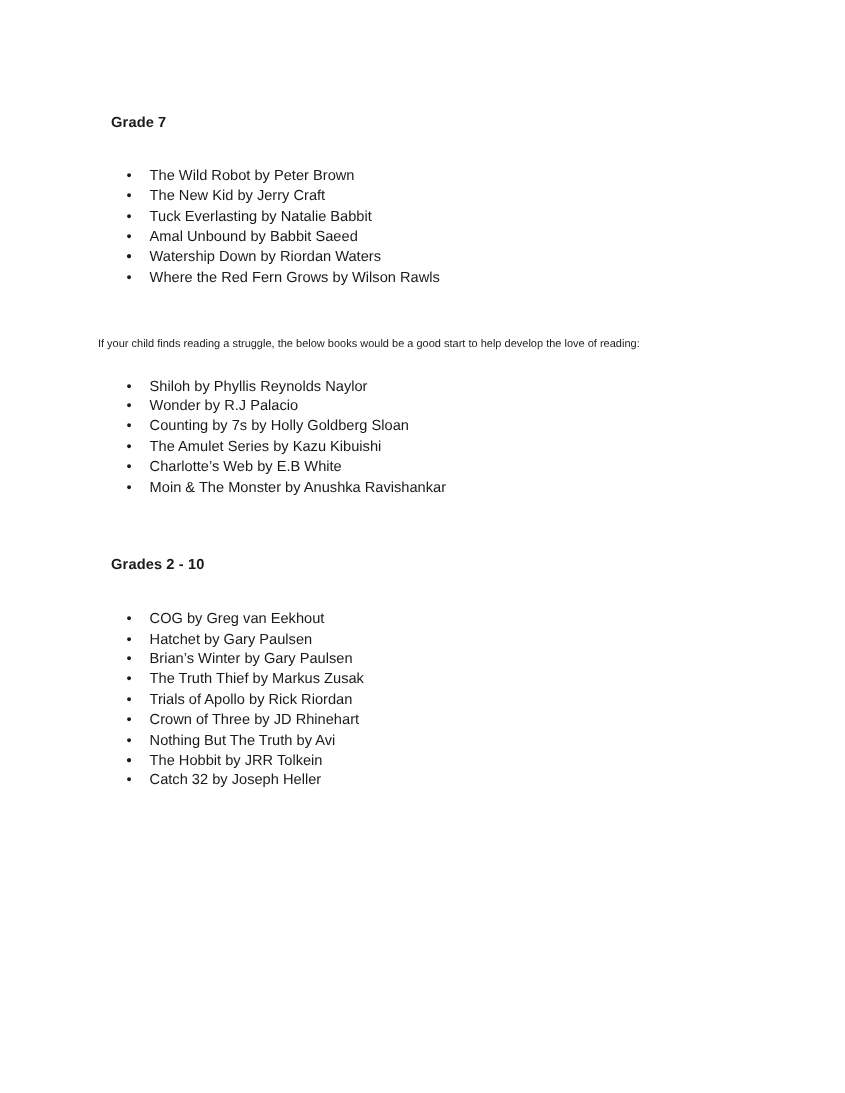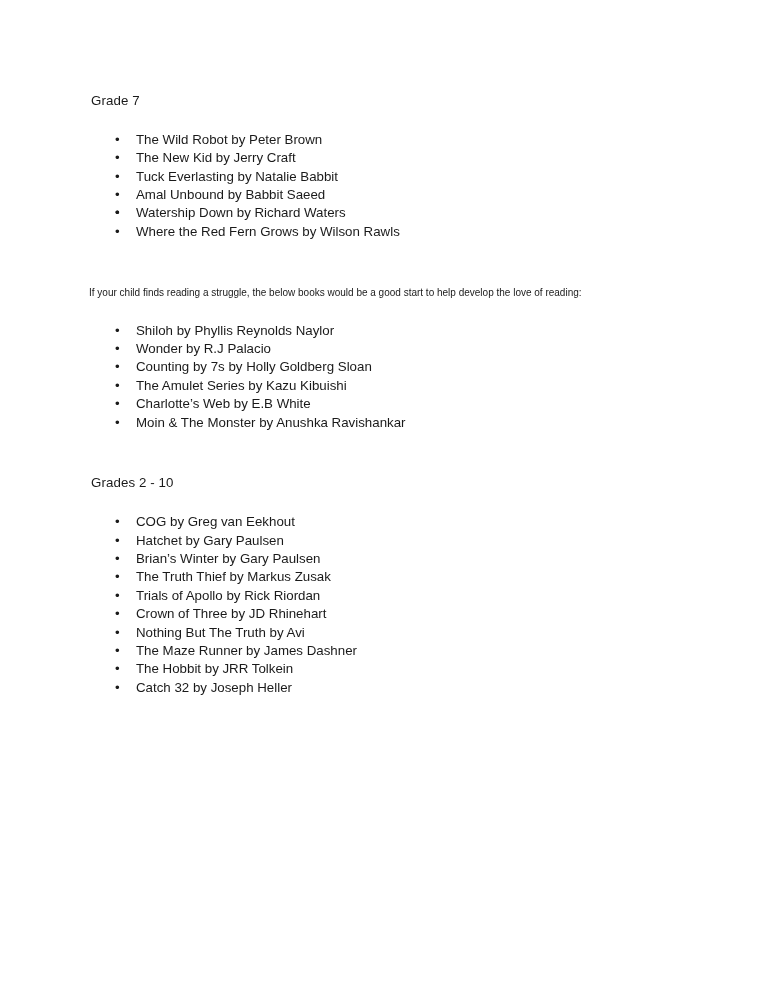--- a/index.html
+++ b/index.html
@@ -23,24 +23,24 @@
     position: absolute;
     left: 89px;
     top: 90px;
     width: 590px;
   }
 
   .section { margin: 0; padding: 0; }
 
   .section-heading {
     font-size: 13.3px;
-    font-weight: normal;
+    font-weight: bold;
     line-height: 18.4px;
     letter-spacing: 0.1px;
-    margin: 2px;
+    margin: 12px;
     padding: 0;
     color: #1a1a1a;
   }
 
   .spacer-line { height: 18.4px; }
   .spacer-line.tall { height: 22px; }
 
   .book-list {
     list-style: none;
     margin: 0;
@@ -92,21 +92,21 @@
         <li>
           <span class="bullet-glyph">•</span><span>Tuck Everlasting by Natalie Babbit</span>
         </li>
         <li>
           <span class="bullet-glyph">•</span><span>Amal Unbound by Babbit Saeed</span>
         </li>
         <li>
           <span class="bullet-glyph">•</span>
         </li>
         <li>
-          <span class="bullet-glyph">•</span><span>Watership Down by Richard Waters</span>
+          <span class="bullet-glyph">•</span><span>Watership Down by Riordan Waters</span>
         </li>
         <li>
           <span class="bullet-glyph">•</span><span>Where the Red Fern Grows by Wilson Rawls</span>
         </li>
       </ul>
     </div>
 
     <div class="spacer-line"></div>
     <div class="spacer-line tall"></div>
 
@@ -157,21 +157,21 @@
         <li>
           <span class="bullet-glyph">•</span><span>Trials of Apollo by Rick Riordan</span>
         </li>
         <li>
           <span class="bullet-glyph">•</span><span>Crown of Three by JD Rhinehart</span>
         </li>
         <li>
           <span class="bullet-glyph">•</span><span>Nothing But The Truth by Avi</span>
         </li>
         <li>
-          <span class="bullet-glyph">•</span><span>The Maze Runner by James Dashner</span>
+          <span class="bullet-glyph">•</span>
         </li>
         <li>
           <span class="bullet-glyph">•</span><span>The Hobbit by JRR Tolkein</span>
         </li>
         <li>
           <span class="bullet-glyph">•</span><span>Catch 32 by Joseph Heller</span>
         </li>
       </ul>
     </div>
 

